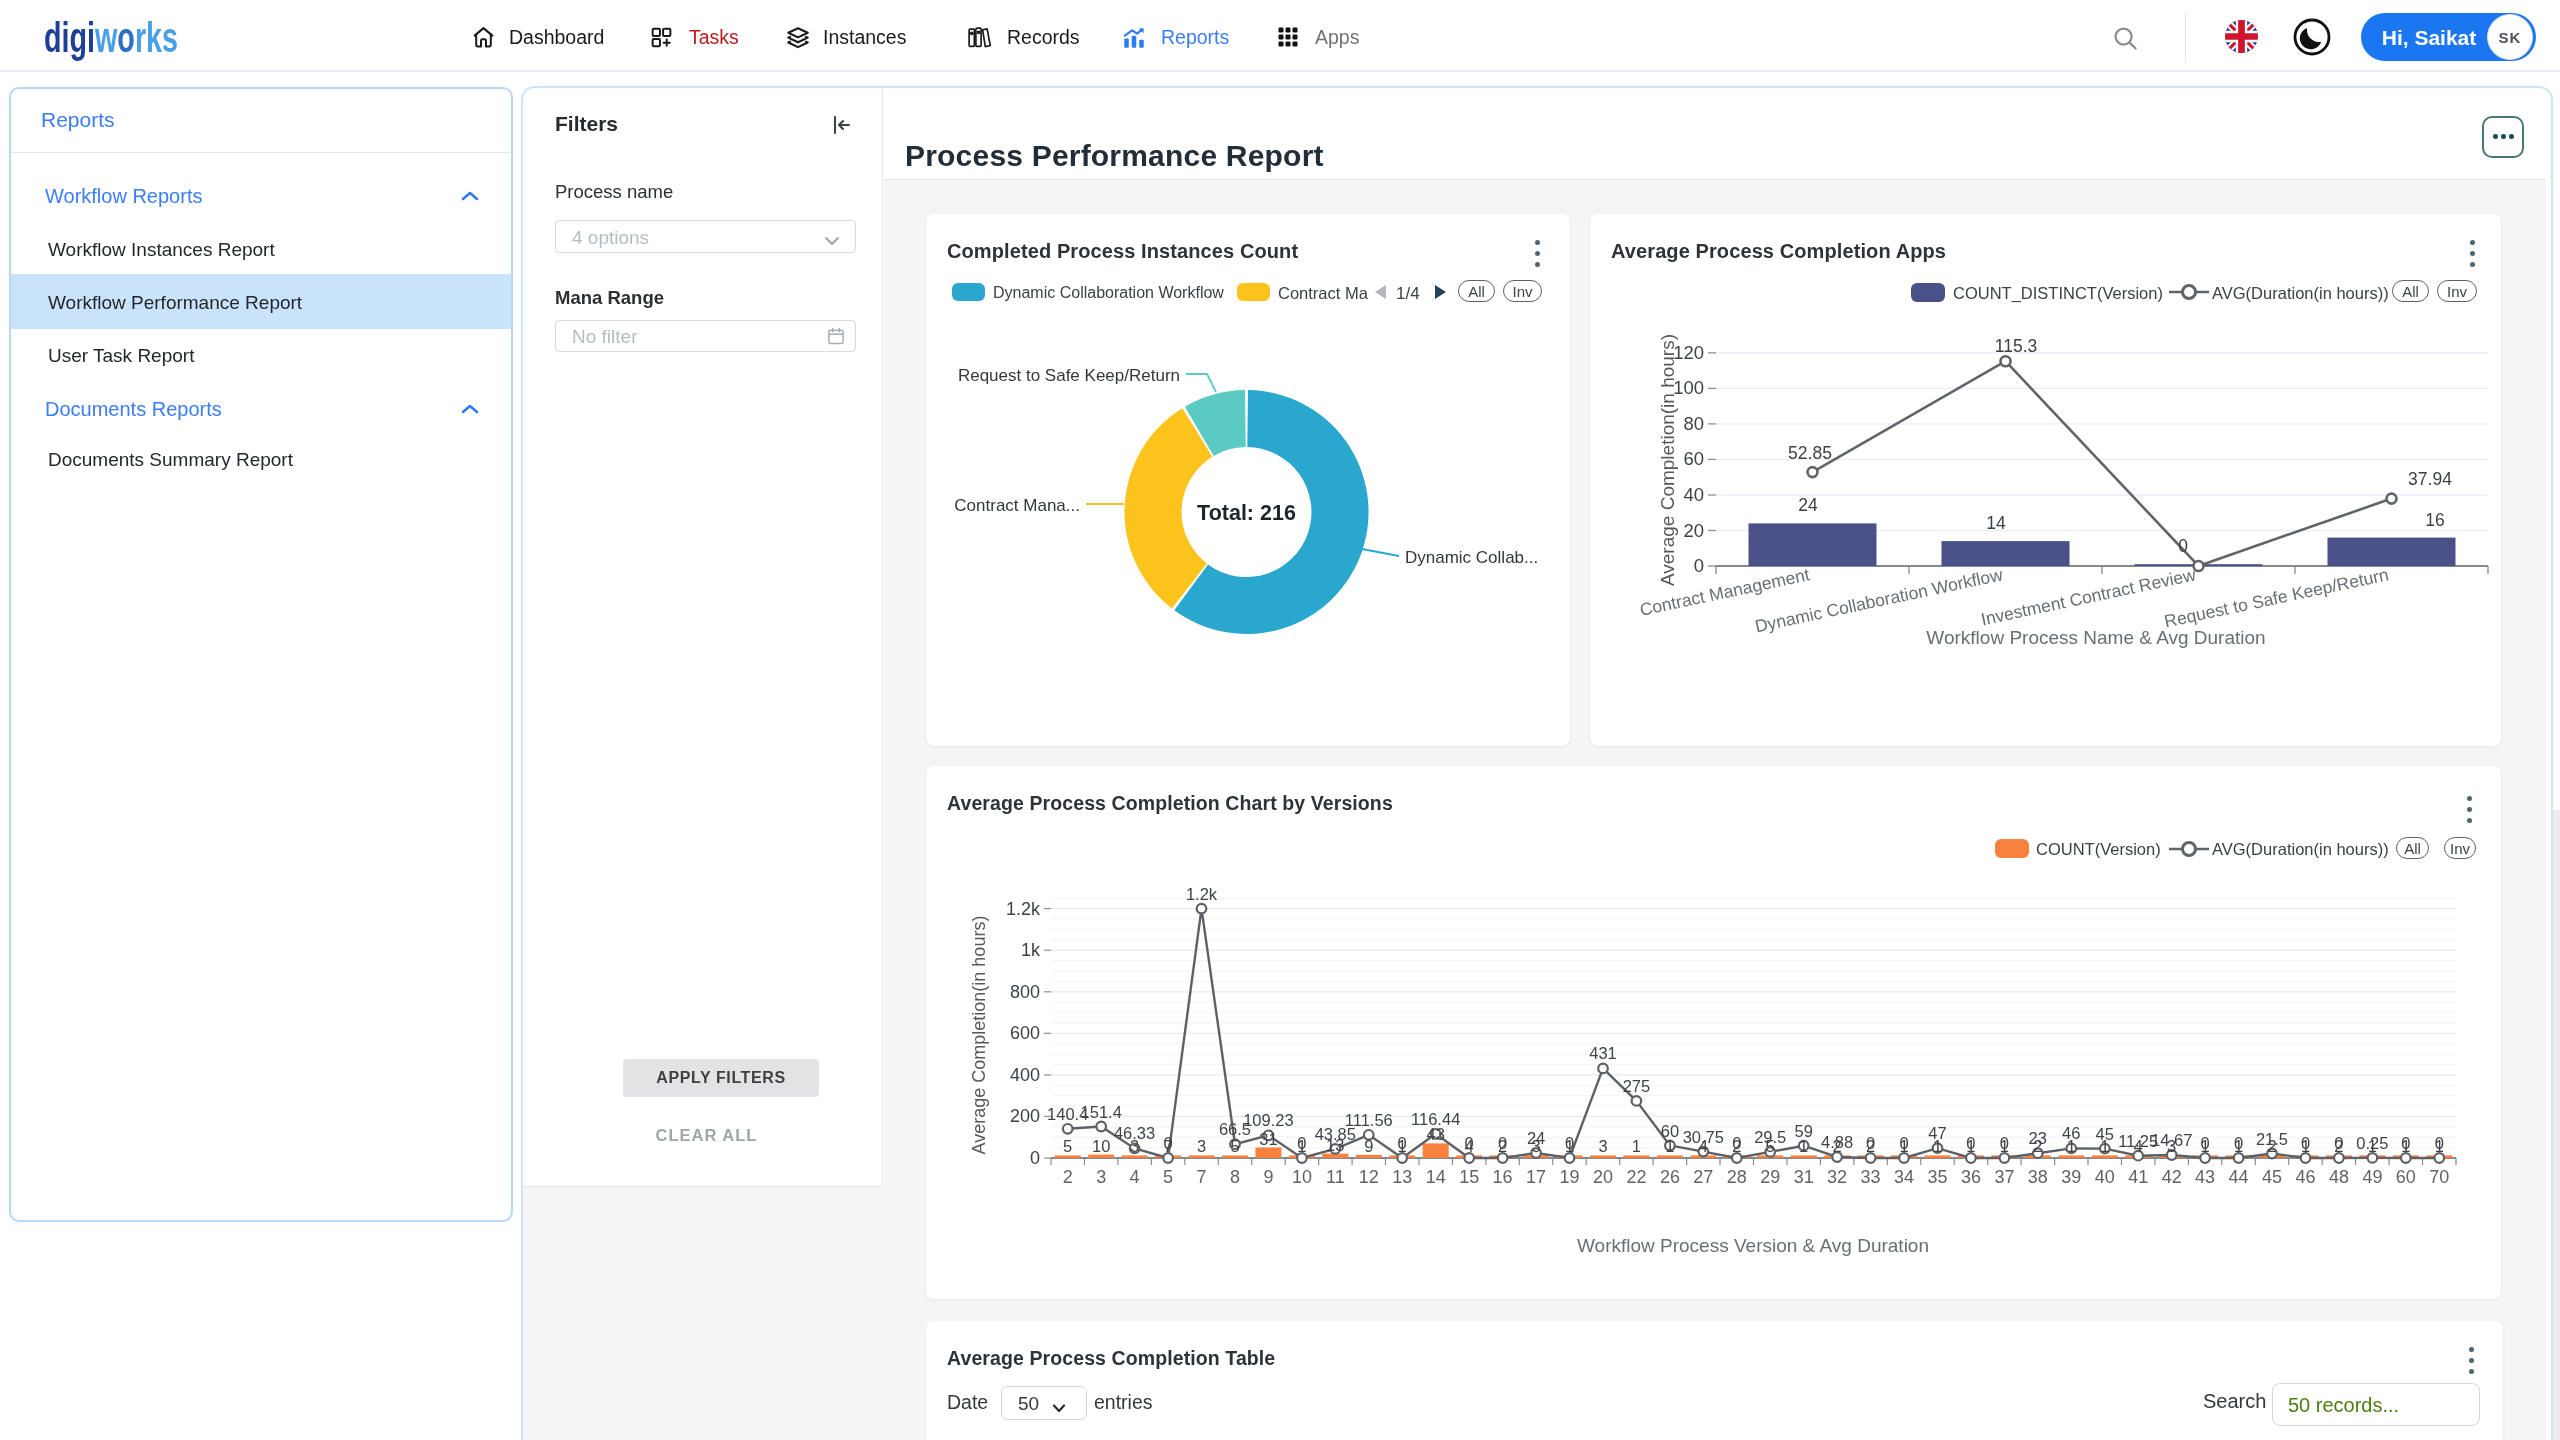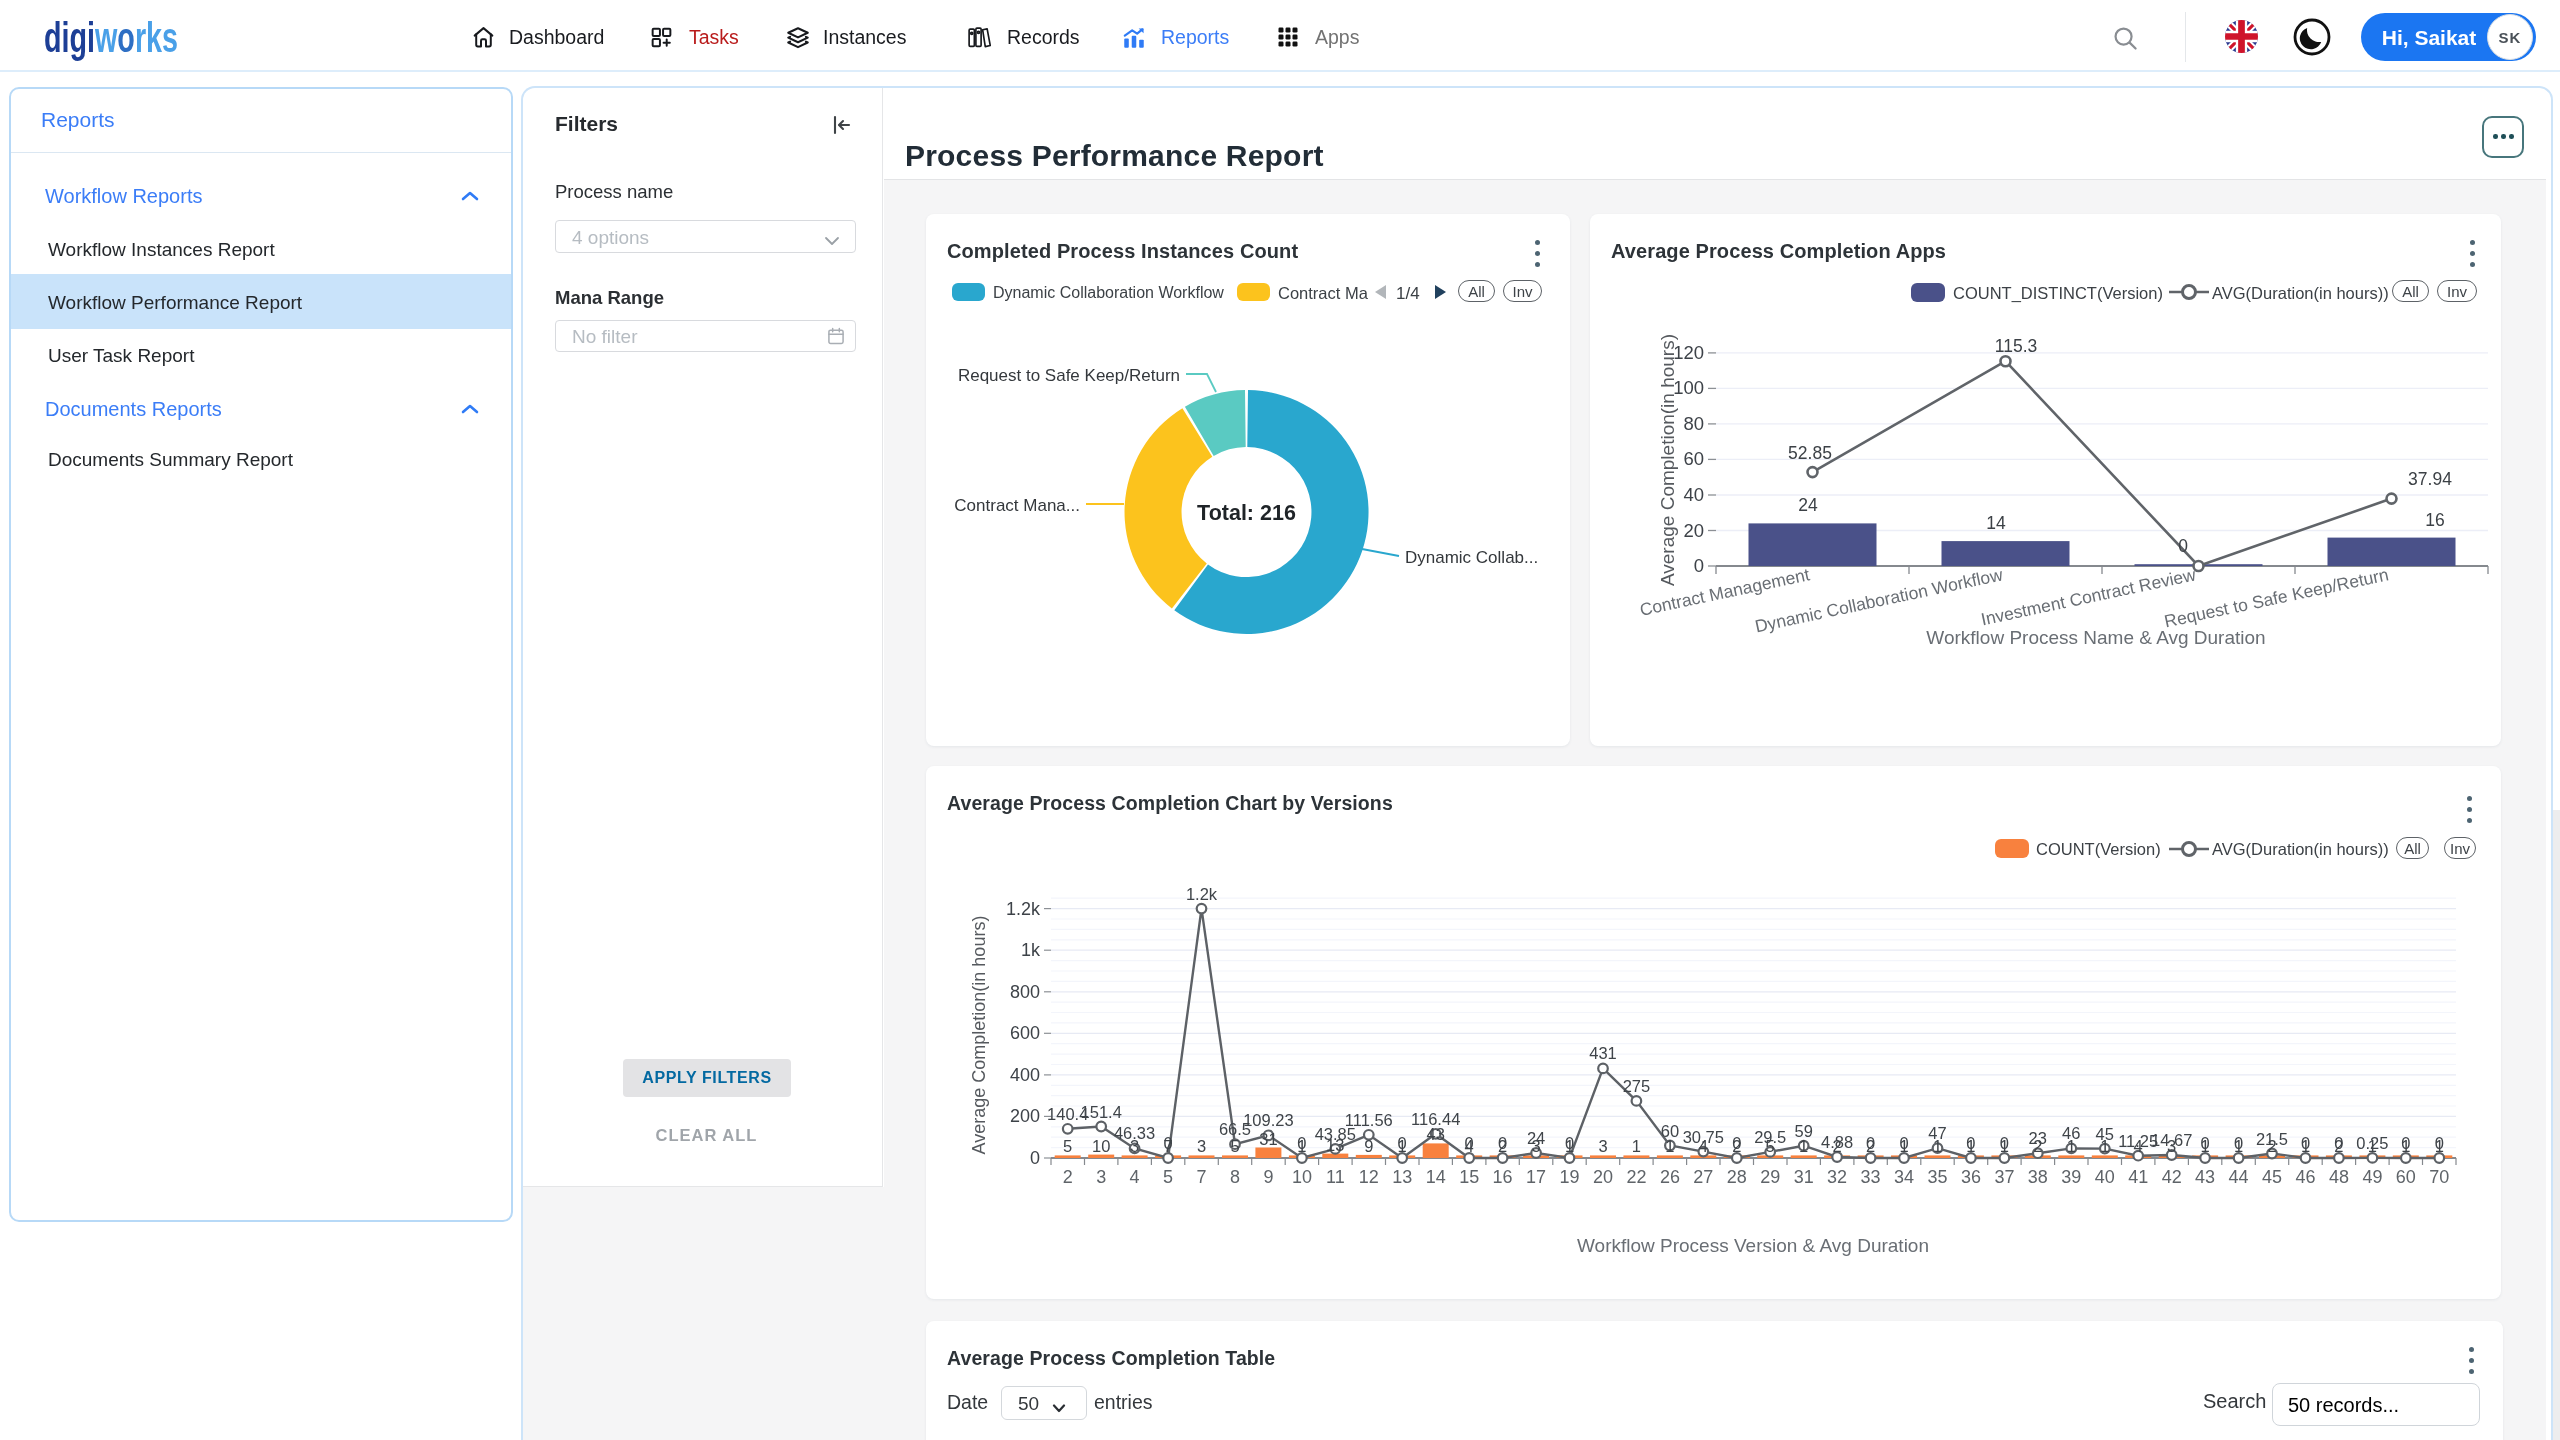--- a/index.html
+++ b/index.html
@@ -110,21 +110,21 @@
 <div class="abs" style="left:824px;top:232px"><svg width="16" height="10" viewBox="0 0 16 10" fill="none" stroke="#9aa0a6" stroke-width="1.8" stroke-linecap="round" stroke-linejoin="round">
       <path d="m2 2 6 6 6-6"></path>
     </svg></div>
 <div class="abs" style="left:555px;top:287px;font-size:18.5px;font-weight:bold;color:#2b2f33">Mana Range</div>
 <div class="abs" style="left:555px;top:320px;width:301px;height:32px;border:1.5px solid #d8dade;border-radius:4px"></div>
 <div class="abs" style="left:572px;top:326px;font-size:19px;color:#b6bcc2">No filter</div>
 <div class="abs" style="left:826px;top:326px"><svg width="20" height="20" viewBox="0 0 24 24" fill="none" stroke="#a9aeb4" stroke-width="1.8" stroke-linecap="round">
       <rect x="3.5" y="5" width="17" height="16" rx="2"></rect>
       <path d="M3.5 10h17M8 3v4M16 3v4"></path>
     </svg></div>
-<div class="abs" style="left:623px;top:1059px;width:168px;height:38px;background:#e3e3e5;border-radius:4px;display:flex;align-items:center;justify-content:center;font-size:16px;font-weight:bold;color:#0369a1;letter-spacing:.6px">APPLY FILTERS</div>
+<div class="abs" style="left:623px;top:1059px;width:196px;height:38px;background:#e3e3e5;border-radius:4px;display:flex;align-items:center;justify-content:center;font-size:16px;font-weight:bold;color:#404040;letter-spacing:.6px">APPLY FILTERS</div>
 <div class="abs" style="left:623px;top:1126px;width:167px;text-align:center;font-size:16.5px;font-weight:bold;color:#a0a5aa;letter-spacing:1px">CLEAR ALL</div>
 <div class="abs" style="left:905px;top:139px;font-size:30px;font-weight:bold;color:#222d37;letter-spacing:.2px">Process Performance Report</div>
 <div class="abs" style="left:2482px;top:116px;width:42px;height:42px;border:2px solid #47767c;border-radius:10px"></div>
 <div class="abs" style="left:2493px;top:134px;width:22px;height:5px">
     <span style="position:absolute;left:0;top:0;width:4.5px;height:4.5px;border-radius:50%;background:#1f4f58"></span>
     <span style="position:absolute;left:8px;top:0;width:4.5px;height:4.5px;border-radius:50%;background:#1f4f58"></span>
     <span style="position:absolute;left:16px;top:0;width:4.5px;height:4.5px;border-radius:50%;background:#1f4f58"></span>
   </div>
 <div class="abs" style="left:884px;top:179px;width:1662px;height:1px;background:#e3e4e6"></div>
 <div class="card" style="left:926px;top:214px;width:644px;height:532px"></div>
@@ -548,12 +548,12 @@
   </div>
 <div class="abs" style="left:947px;top:1391px;font-size:19.5px;color:#34383c">Date</div>
 <div class="abs" style="left:1001px;top:1386px;width:86px;height:34px;border:1.5px solid #d4d8dc;border-radius:6px"></div>
 <div class="abs" style="left:1018px;top:1393px;font-size:19px;color:#34383c">50</div>
 <div class="abs" style="left:1052px;top:1399px"><svg width="14" height="9" viewBox="0 0 14 9" fill="none" stroke="#2a2e33" stroke-width="2.2" stroke-linecap="round" stroke-linejoin="round">
       <path d="m2 1.5 5 5.5 5-5.5"></path>
     </svg></div>
 <div class="abs" style="left:1094px;top:1391px;font-size:19.5px;color:#34383c">entries</div>
 <div class="abs" style="left:2203px;top:1390px;font-size:20px;color:#34383c">Search</div>
 <div class="abs" style="left:2272px;top:1383px;width:208px;height:43px;border:1.5px solid #d0d5da;border-radius:8px"></div>
-<div class="abs" style="left:2288px;top:1394px;font-size:20px;color:#000000">50 records...</div>
+<div class="abs" style="left:2288px;top:1394px;font-size:20px;color:#4d7c0f">50 records...</div>
 </body></html>

